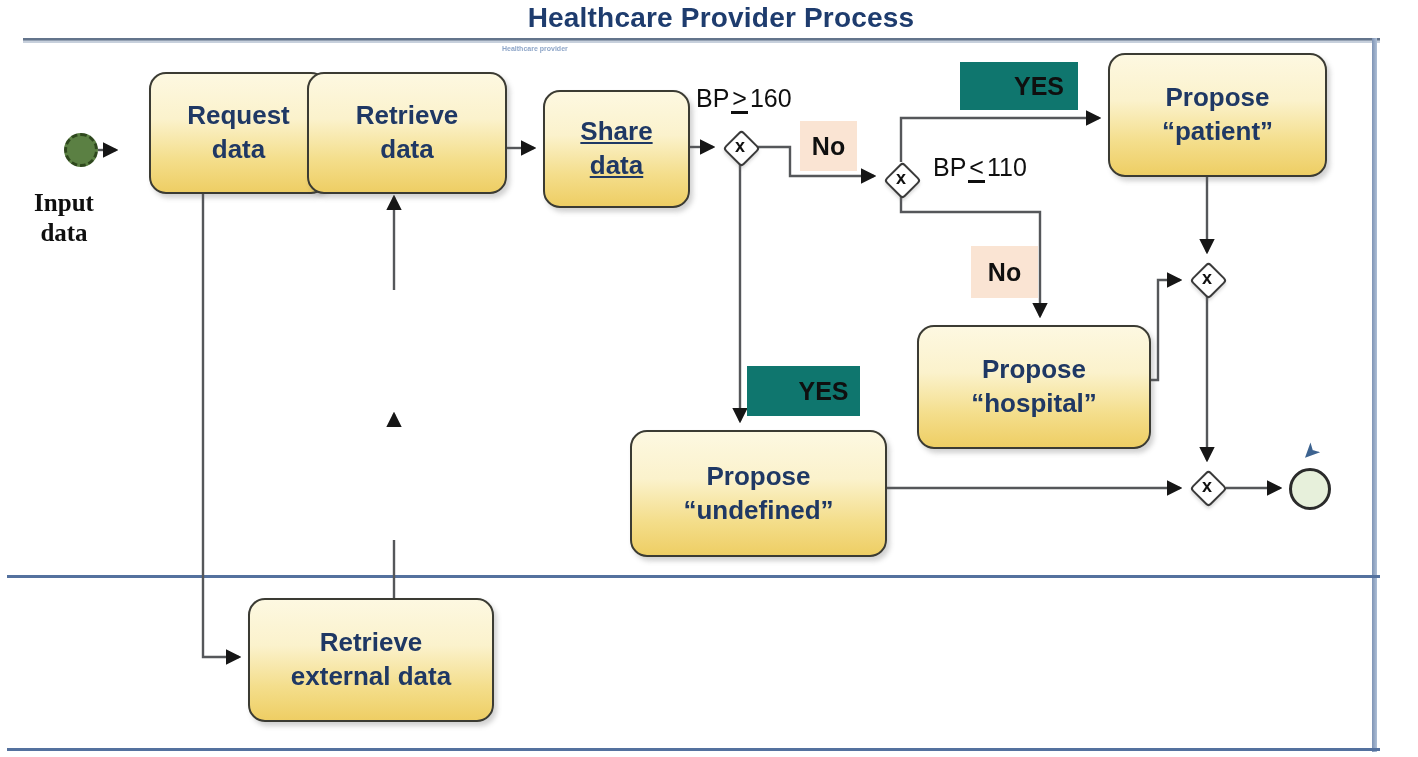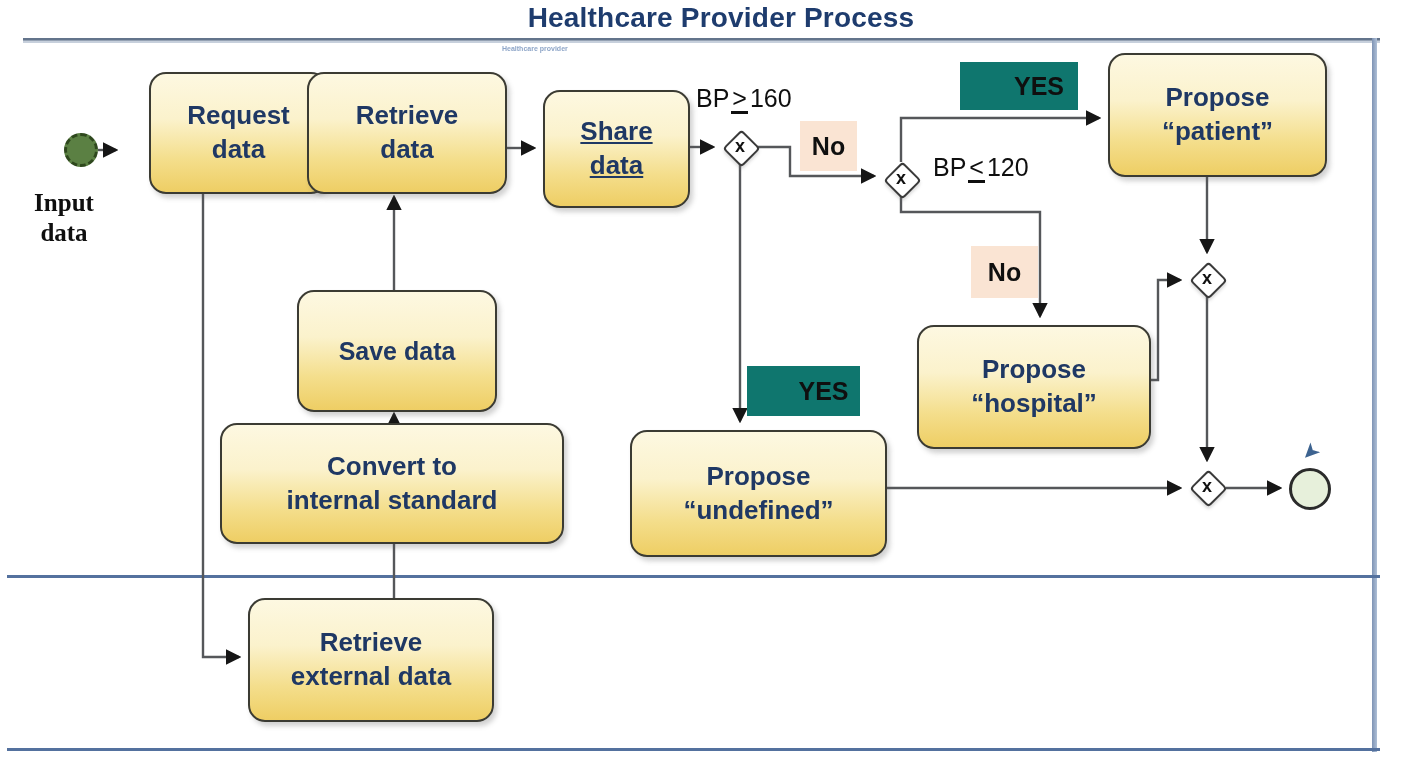--- a/index.html
+++ b/index.html
@@ -125,31 +125,28 @@
       <path d="M394 540 L394 598"></path>
     </g>
   </svg>
 
   <div id="tag-yes-patient" class="tag yes">YES</div>
   <div id="tag-no-first" class="tag no">No</div>
   <div id="tag-no-hospital" class="tag no">No</div>
   <div id="tag-yes-undefined" class="tag yes">YES</div>
 
   <div id="cond-bp-high" class="cond"><span>BP</span><span class="op">&gt;</span><span>160</span></div>
-  <div id="cond-bp-low" class="cond"><span>BP</span><span class="op">&lt;</span><span>120</span></div>
+  <div id="cond-bp-low" class="cond"><span>BP</span><span class="op">&lt;</span><span>110</span></div>
 
   <div id="task-request" class="task">Request
 data</div>
   <div id="task-retrieve" class="task">Retrieve
 data</div>
   <div id="task-share" class="task">Share
 data</div>
-  <div id="task-save" class="task">Save data</div>
-  <div id="task-convert" class="task">Convert to
-internal standard</div>
   <div id="task-retrieve-external" class="task">Retrieve
 external data</div>
   <div id="task-propose-patient" class="task">Propose
 “patient”</div>
   <div id="task-propose-hospital" class="task">Propose
 “hospital”</div>
   <div id="task-propose-undefined" class="task">Propose
 “undefined”</div>
 
   <div id="event-start" class="event"></div>

